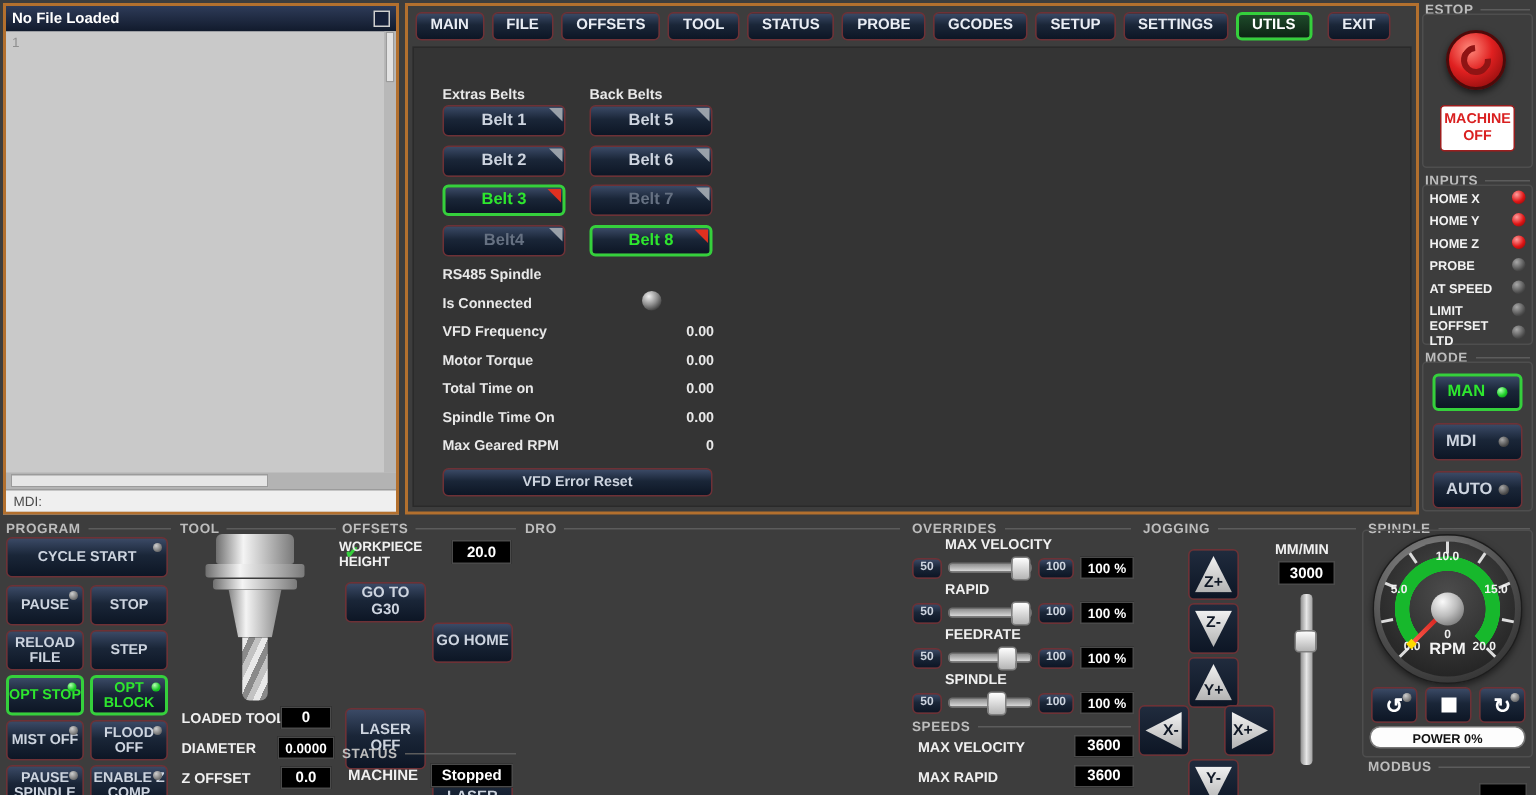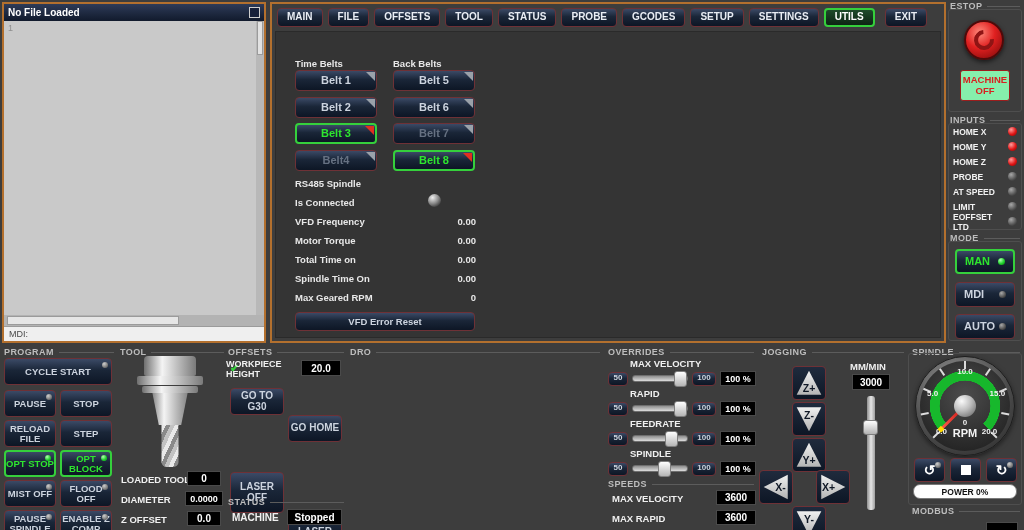--- a/index.html
+++ b/index.html
@@ -64,21 +64,21 @@
   .rs-label { position:absolute; color:#e8e8e8; font-size:9.5px; font-weight:bold; }
   .rs-value { position:absolute; color:#e8e8e8; font-size:9.5px; font-weight:bold; text-align:right; width:60px; }
   #conn-ball { position:absolute; width:13px; height:13px; border-radius:50%;
     background:radial-gradient(circle at 35% 28%, #eee, #8f8f8f 45%, #2d2d2d 85%); }
   #vfd-reset { position:absolute; width:180px; height:19px; font-size:9.5px; }
   #estop-btn { position:absolute; width:40px; height:40px; border-radius:50%;
     background:radial-gradient(circle at 38% 30%, #ff8a7c, #e02020 45%, #8e0d0d 88%);
     border:2px solid #4e0a0a; box-shadow:0 2px 5px rgba(0,0,0,.6); }
   #estop-btn::after { content:""; position:absolute; inset:8px; border-radius:50%;
     border:4px solid #8f1414; border-top-color:transparent; transform:rotate(40deg); }
-  #machine-off { position:absolute; background:#86efac; border:1px solid #9c1d1d; border-radius:3px;
+  #machine-off { position:absolute; background:#ffffff; border:1px solid #9c1d1d; border-radius:3px;
     color:#d92020; font-weight:bold; font-size:9.5px; line-height:1.1; display:flex;
     align-items:center; justify-content:center; text-align:center; }
   .in-row { display:flex; align-items:center; justify-content:space-between; height:15px; padding:0 4px; }
   .in-row span { color:#f2f2f2; font-size:8.5px; font-weight:bold; }
   .mode-btn { position:absolute; width:60px; height:25px; font-size:11px; justify-content:space-between; padding:0 8px; }
   .mode-btn .led { width:7px; height:7px; }
 
   
   .pbtn { position:absolute; font-size:9.5px; }
   
@@ -177,21 +177,21 @@
       <div class="b menu-btn">STATUS</div>
       <div class="b menu-btn">PROBE</div>
       <div class="b menu-btn">GCODES</div>
       <div class="b menu-btn">SETUP</div>
       <div class="b menu-btn">SETTINGS</div>
       <div class="b menu-btn activeg">UTILS</div>
       <div class="b menu-btn" id="exit-btn">EXIT</div>
     </div>
     <div id="tabarea">
 
-      <span class="beltcol-label" style="left:19px; top:26px;">Time Belts</span>
+      <span class="beltcol-label" style="left:19px; top:26px;">Extras Belts</span>
       <span class="beltcol-label" style="left:117px; top:26px;">Back Belts</span>
 
       <div class="b belt" style="left:19px; top:38px;">
           <span>Belt 1</span>
           <span class="fold"></span>
         </div>
       <div class="b belt" style="left:19px; top:65px;">
           <span>Belt 2</span>
           <span class="fold"></span>
         </div>

